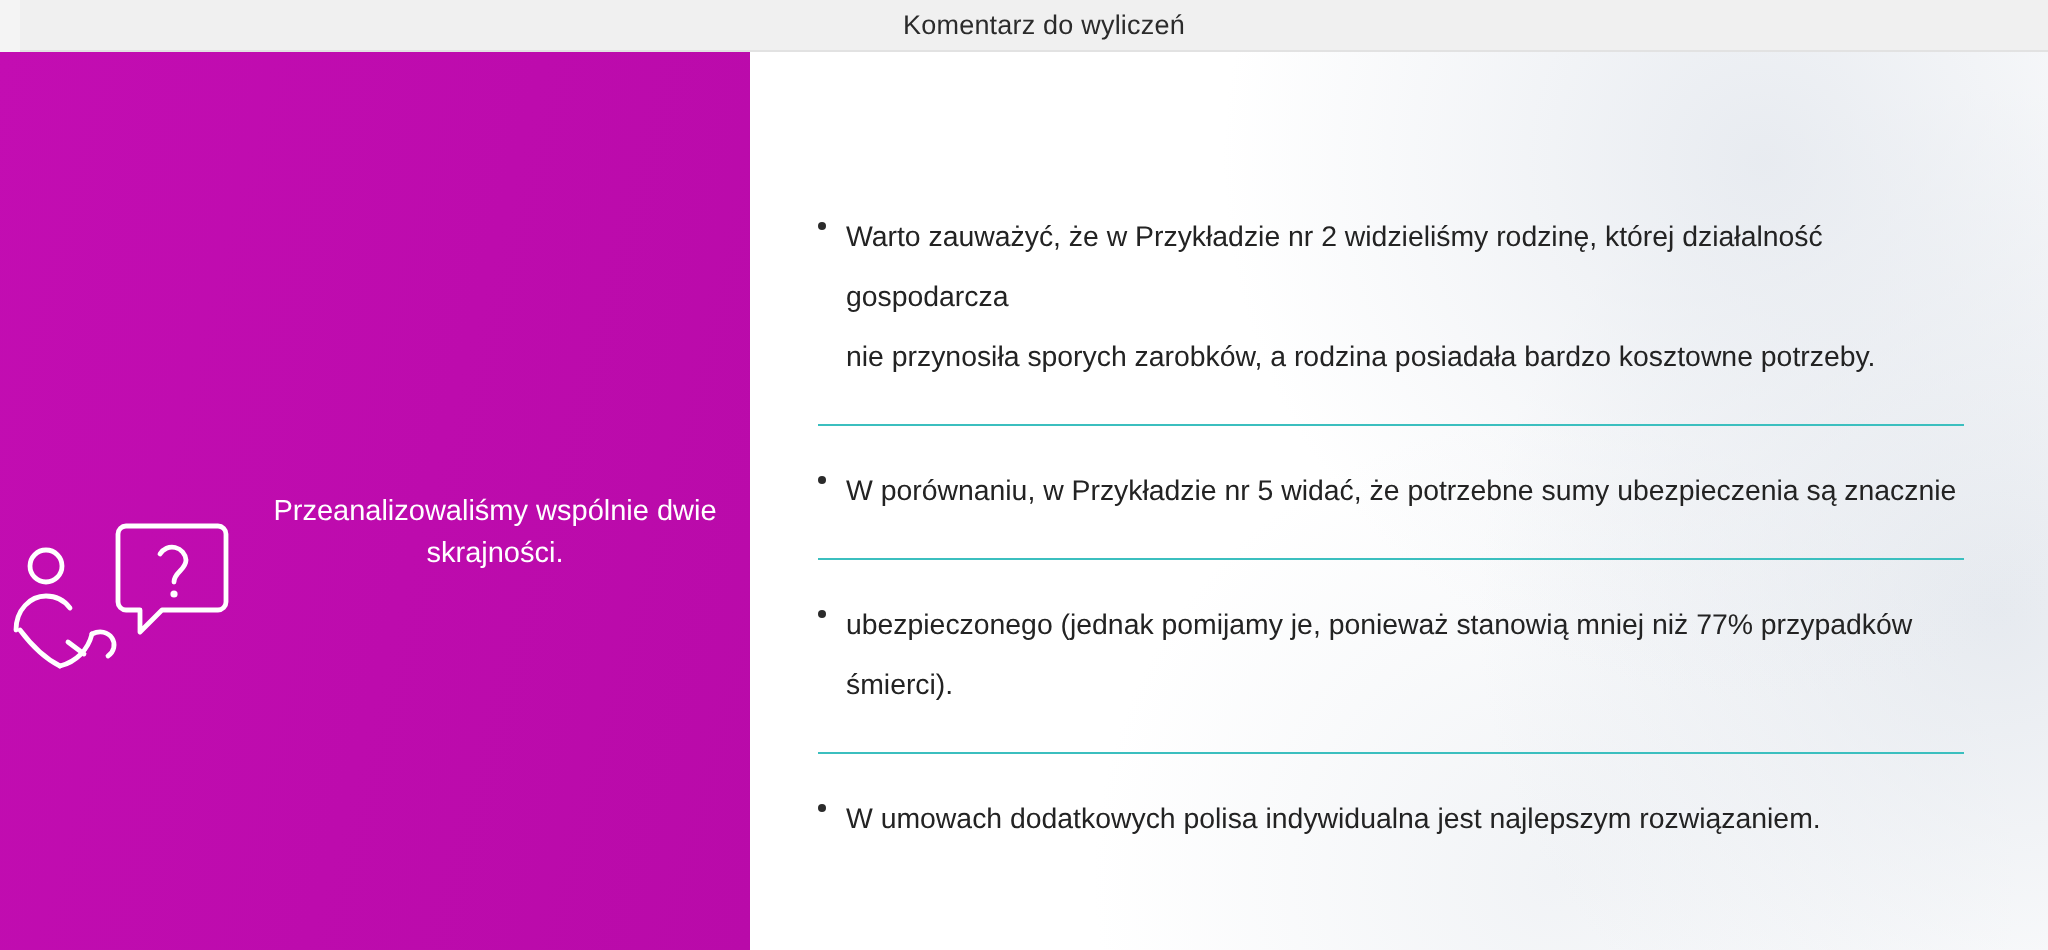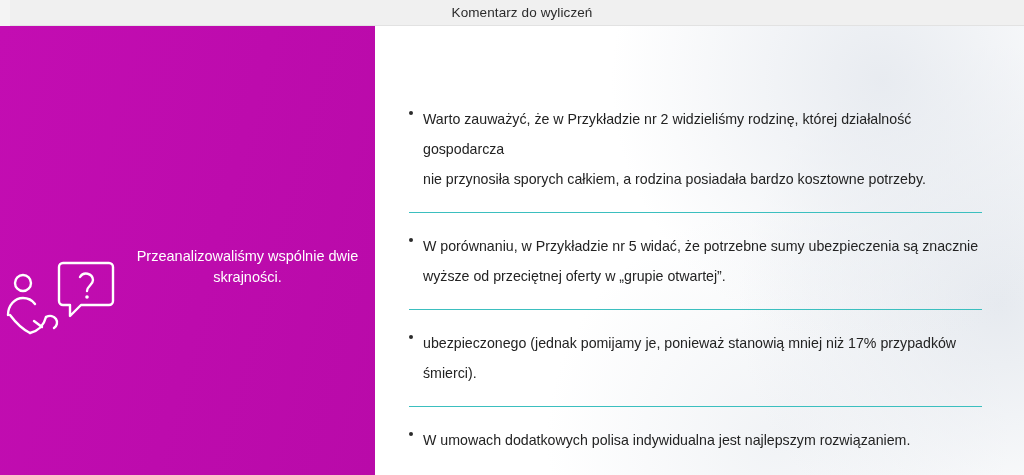--- a/index.html
+++ b/index.html
@@ -161,34 +161,33 @@
       <div class="left-caption">Przeanalizowaliśmy wspólnie dwie skrajności.</div>
     </div>
 
     <div class="right-panel">
       <div class="bg-wash"></div>
       <ul class="bullets">
 
         <li class="bullet-item">
           <span class="bullet-dot"></span>
           <span class="bullet-text">Warto zauważyć, że w Przykładzie nr 2 widzieliśmy rodzinę, której działalność gospodarcza</span>
-          <span class="bullet-text">nie przynosiła sporych całkiem, a rodzina posiadała bardzo kosztowne potrzeby.</span>
+          <span class="bullet-text">nie przynosiła sporych zarobków, a rodzina posiadała bardzo kosztowne potrzeby.</span>
         </li>
         <hr class="divider">
 
         <li class="bullet-item">
           <span class="bullet-dot"></span>
           <span class="bullet-text">W porównaniu, w Przykładzie nr 5 widać, że potrzebne sumy ubezpieczenia są znacznie</span>
-          <span class="bullet-text">wyższe od przeciętnej oferty w „grupie otwartej”.</span>
         </li>
         <hr class="divider">
 
         <li class="bullet-item">
           <span class="bullet-dot"></span>
-          <span class="bullet-text">ubezpieczonego (jednak pomijamy je, ponieważ stanowią mniej niż 17% przypadków śmierci).</span>
+          <span class="bullet-text">ubezpieczonego (jednak pomijamy je, ponieważ stanowią mniej niż 77% przypadków śmierci).</span>
         </li>
         <hr class="divider">
 
         <li class="bullet-item">
           <span class="bullet-dot"></span>
           <span class="bullet-text">W umowach dodatkowych polisa indywidualna jest najlepszym rozwiązaniem.</span>
 
         </li>
 
       </ul>

